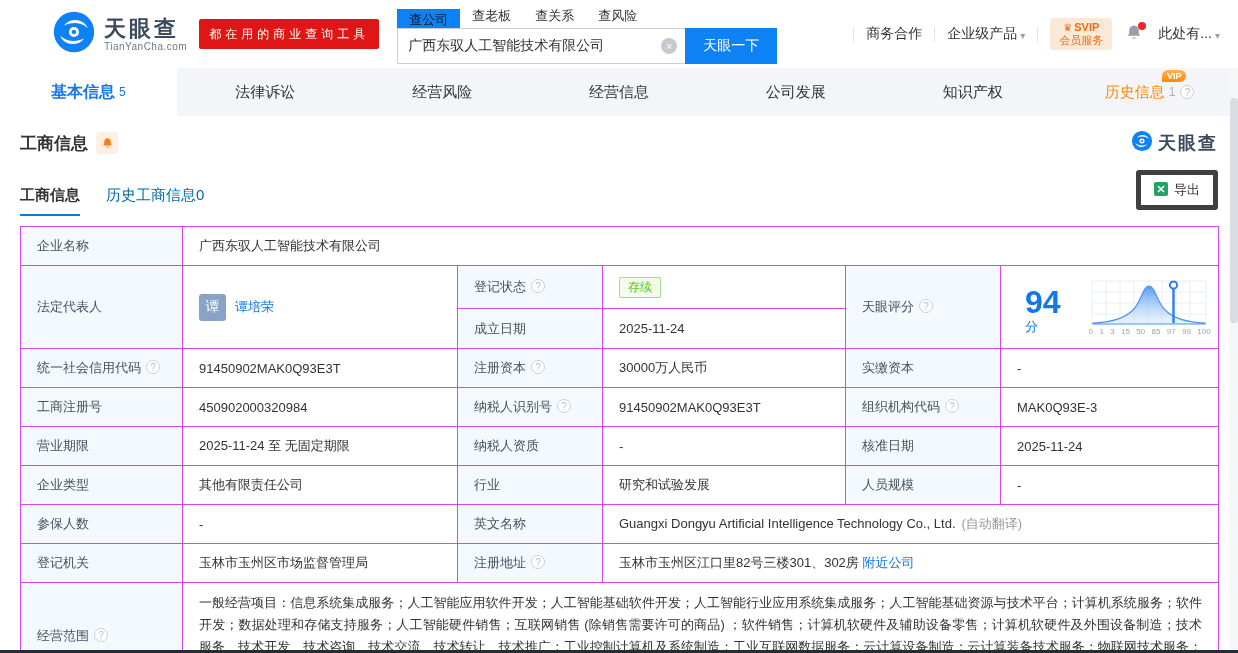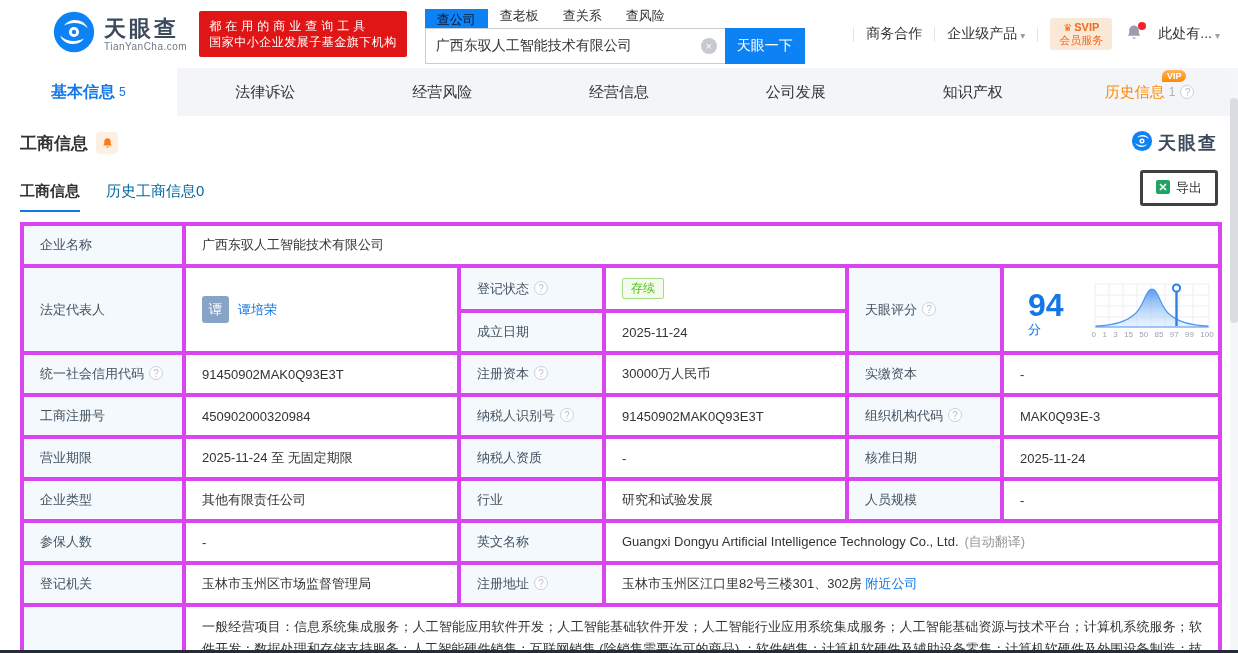--- a/index.html
+++ b/index.html
@@ -16,21 +16,21 @@
   .promo .l1{ font-size:12px; letter-spacing:4px; line-height:16px;}
   .promo .l2{ font-size:12px; letter-spacing:.5px; line-height:16px;}
   .search{ margin-left:18px; width:380px; }
   .search-tabs{ display:flex; align-items:center; gap:0; height:24px; }
   .search-tab{ font-size:13px; color:#333; padding:2px 12px; cursor:pointer;}
   .search-tab.active{ background:var(--blue); color:#0f172a;margin-top:8px; }
   .search-row{ display:flex; height:36px; }
   .search-box{ flex:1; display:flex; align-items:center; border:1px solid #c9ced4; border-right:none; background:#fff; padding:0 8px 0 10px;}
   .search-box input{ flex:1; border:none; outline:none; font-size:14px; color:#333; font-family:inherit; background:transparent;}
   .clear-ic{ width:16px; height:16px; border-radius:50%; background:#c6cad0; color:#fff; font-size:11px; line-height:16px; text-align:center; cursor:pointer;}
-  .search-btn{ width:80px; background:var(--blue); color:#fff; border:none; font-size:14px; font-family:inherit; cursor:pointer;}
+  .search-btn{ width:92px; background:var(--blue); color:#fff; border:none; font-size:14px; font-family:inherit; cursor:pointer;}
   .hmenu{ margin-left:auto; display:flex; align-items:center; gap:12px; }
   .sep{ width:1px; height:15px; background:#e2e5e9; }
   .apps-chip{ display:flex; align-items:center; gap:6px; background:#e7f1fd; border-radius:3px; padding:6px 9px; font-size:14px; cursor:pointer;}
   .hitem{ font-size:14px; color:#333; display:flex; align-items:center; gap:3px; cursor:pointer; white-space:nowrap;}
   .caret::after{ content:"▾"; font-size:10px; color:#9aa0a8; }
   .svip{ background:#fbe9d8; border-radius:3px; padding:3px 9px; text-align:center; line-height:13px; cursor:pointer;}
   .svip .s1{ color:#f26a1b; font-size:11px; font-weight:bold;}
   .svip .s1 .crown::before{ content:"♛"; margin-right:2px; font-size:10px;}
   .svip .s2{ color:#f26a1b; font-size:11px;}
   .bell-wrap{ position:relative; width:22px; height:22px; cursor:pointer;}
@@ -52,25 +52,25 @@
   .content{ padding:0 20px; }
   .sec-head{ display:flex; align-items:center; margin-top:14px; }
   .sec-title{ font-size:17px; font-weight:bold; color:#333; }
   .bell-chip{ margin-left:8px; width:22px; height:22px; background:#fdf0e2; border-radius:4px; display:flex; align-items:center; justify-content:center; cursor:pointer;}
   .watermark{ margin-left:auto; display:flex; align-items:center; gap:5px; }
   .watermark .wm-txt{ font-size:18px; font-weight:bold; color:#3c4a5c; letter-spacing:2px;}
   .subtab-row{ display:flex; align-items:flex-end; margin-top:14px; }
   .subtab{ font-size:15px; color:#333; padding-bottom:9px; margin-right:26px; cursor:pointer; border-bottom:2px solid transparent;}
   .subtab.active{ border-bottom-color:var(--lblue); font-weight:bold;}
   .subtab.dis{ color:#0369a1; }
-  .export-btn{ margin-left:auto; display:flex; align-items:center; gap:6px; border:3px solid #404040; border-radius:3px; background:#fff; padding:6px 13px; font-size:13px; color:#333; cursor:pointer; margin-bottom:6px; font-family:inherit;}
+  .export-btn{ margin-left:auto; display:flex; align-items:center; gap:6px; border:5px solid #404040; border-radius:3px; background:#fff; padding:6px 13px; font-size:13px; color:#333; cursor:pointer; margin-bottom:6px; font-family:inherit;}
 
   
   table{ width:1198px; border-collapse:collapse; table-layout:fixed; margin-top:10px; }
-  td{ border:4px solid #d946ef; font-size:13px; color:#333; padding:10px 16px; vertical-align:middle; background:#fff;}
+  td{ border:1px solid #d946ef; font-size:13px; color:#333; padding:10px 16px; vertical-align:middle; background:#fff;}
   td.lbl{ background:#f3f9fd; color:#44525f; }
   a.lnk{ color:var(--lblue); text-decoration:none; cursor:pointer;}
   .dash{ color:#333; }
   .rep{ display:flex; align-items:center; gap:9px; }
   .avatar{ width:27px; height:27px; border-radius:3px; background:#87a3c5; color:#fff; font-size:14px; display:flex; align-items:center; justify-content:center;}
   .badge-green{ display:inline-block; font-size:12px; color:#52c41a; background:#f3fbec; border:1px solid #a5dd85; border-radius:2px; padding:1px 8px;font-family:Liberation Mono, monospace;}
   .score-cell{ display:flex; align-items:flex-end; gap:28px; padding:2px 8px;}
   .score-num{ font-size:32px; font-weight:bold; color:var(--lblue); line-height:32px;}
   .score-unit{ font-size:13px; color:var(--lblue); vertical-align:baseline;}
   .gauge{ display:flex; flex-direction:column; }
@@ -96,21 +96,20 @@
           <circle cx="24" cy="24" r="2.4" fill="#0d82f5"></circle>
         </svg>
     </span>
     <span class="logo-txt">
       <div class="cn">天眼查</div>
       <div class="en">TianYanCha.com</div>
     </span>
   </div>
   <div class="promo">
     <div class="l1">都在用的商业查询工具</div>
-    <div class="l2">国家中小企业发展子基金旗下机构</div>
   </div>
   <div class="search">
     <div class="search-tabs">
       <span class="search-tab active">查公司</span>
       <span class="search-tab">查老板</span>
       <span class="search-tab">查关系</span>
       <span class="search-tab">查风险</span>
     </div>
     <div class="search-row">
       <div class="search-box">

